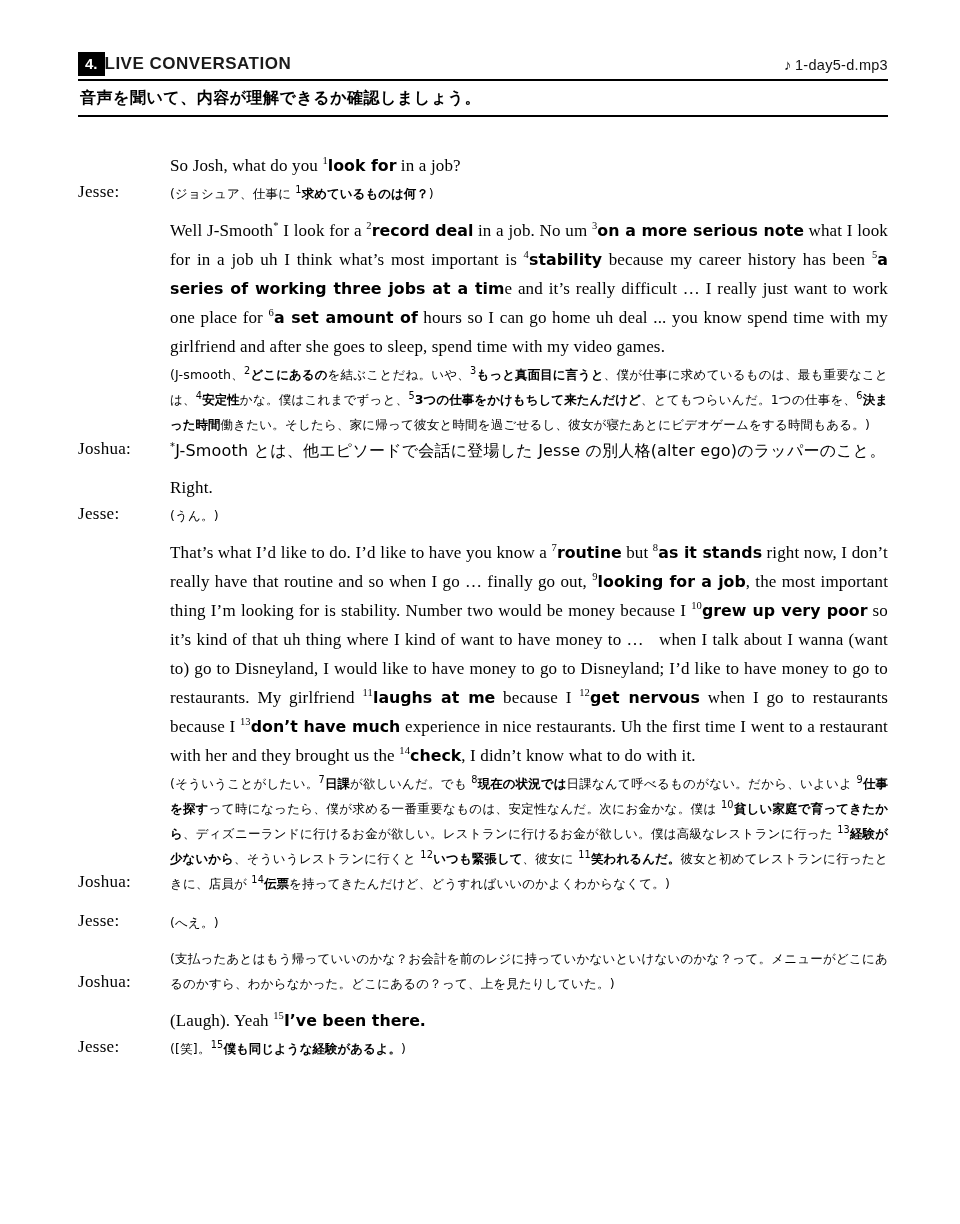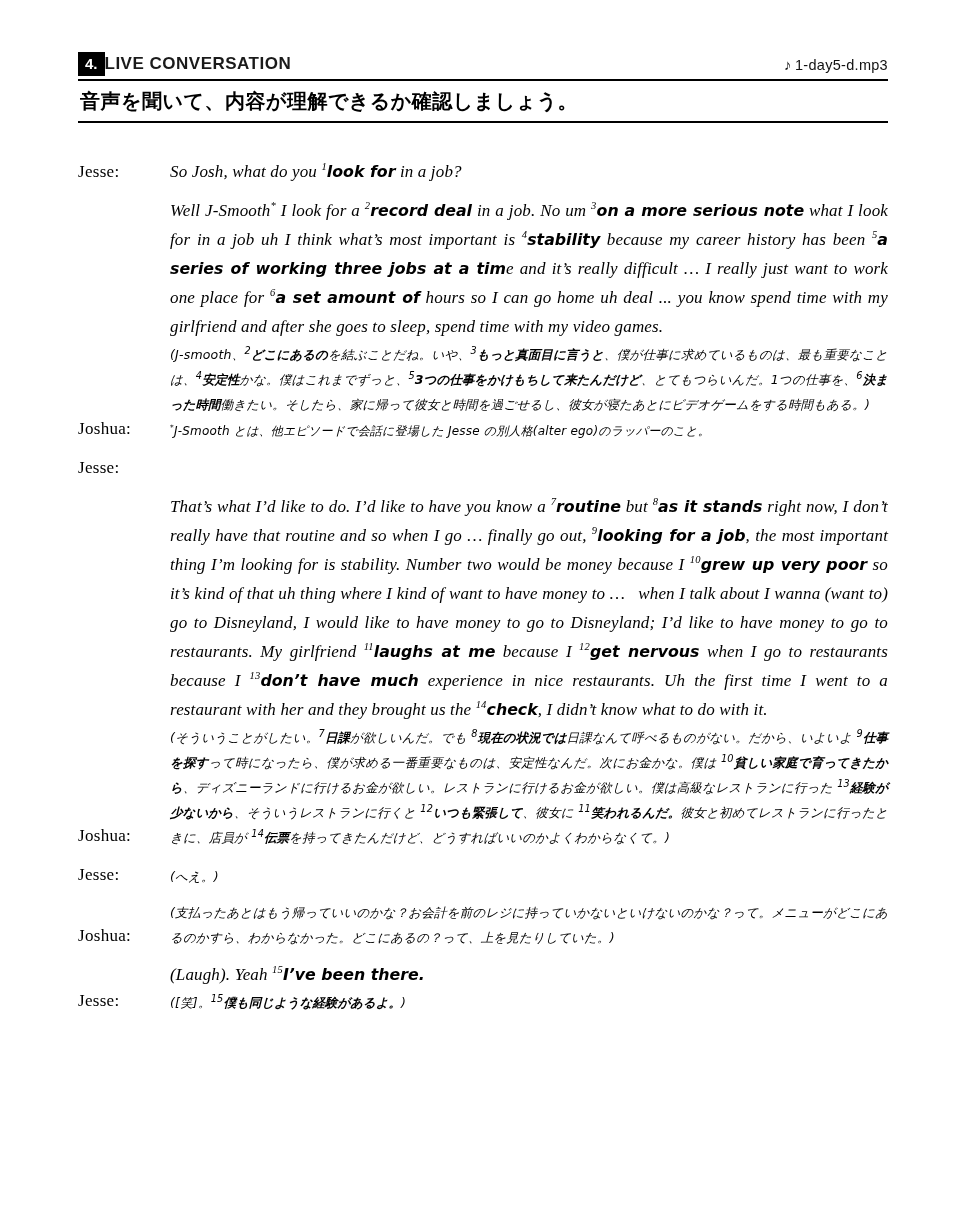--- a/index.html
+++ b/index.html
@@ -57,21 +57,21 @@
     letter-spacing: 0.3px;
     color: #111;
     white-space: nowrap;
   }
   .audio-note {
     margin-right: 3px;
     font-size: 15px;
   }
   .instruction {
     font-family: "DejaVu Sans", sans-serif;
-    font-size: 20px;
+    font-size: 16px;
     font-weight: bold;
     letter-spacing: 0.5px;
     padding: 7px 0 6px 2px;
     border-bottom: 2px solid #000;
     color: #000;
   }
 
   
   .dialogue {
     margin-top: 34px;
@@ -85,41 +85,40 @@
     width: 92px;
     flex: 0 0 92px;
     font-family: "Liberation Serif", serif;
     font-size: 17px;
     line-height: 29px;
     letter-spacing: 0.3px;
   }
   .lines {
     flex: 1 1 auto;
     min-width: 0;
-    font-style: italic;
   }
   .en {
     font-family: "Liberation Serif", serif;
     font-size: 17px;
     line-height: 29px;
     text-align: justify;
     text-justify: inter-word;
     letter-spacing: 0.15px;
   }
   .jp {
     font-family: "DejaVu Sans", sans-serif;
     font-size: 12.5px;
     line-height: 25px;
     text-align: justify;
     letter-spacing: 0.2px;
     margin-top: 1px;
   }
   .footnote {
     font-family: "DejaVu Sans", sans-serif;
-    font-size: 12px;
+    font-size: 16px;
     line-height: 24px;
     letter-spacing: 0.2px;
     margin-top: 2px;
   }
   b, strong {
     font-family: "DejaVu Sans", sans-serif;
     font-weight: bold;
     font-size: 0.93em;
     letter-spacing: 0;
   }
@@ -151,32 +150,37 @@
   </div>
 
   <div class="instruction">音声を聞いて、内容が理解できるか確認しましょう。</div>
 
   <div class="dialogue">
 
   <div class="turn">
         <div class="speaker">Jesse:</div>
         <div class="lines">
           <div class="en">So Josh, what do you <sup>1</sup><b>look for</b> in a job?</div>
+          <div class="jp">(ジョシュア、仕事に <sup>1</sup><b>求めているものは何？</b>)</div>
         </div>
       </div>
       <div class="turn">
         <div class="speaker">Joshua:</div>
         <div class="lines">
           <div class="en">Well J-Smooth<sup>*</sup> I look for a <sup>2</sup><b>record deal</b> in a job. No um <sup>3</sup><b>on a more serious note</b> what I look for in a job uh I think what’s most important is <sup>4</sup><b>stability</b> because my career history has been <sup>5</sup><b>a series of working three jobs at a tim</b>e and it’s really difficult … I really just want to work one place for <sup>6</sup><b>a set amount of</b> hours so I can go home uh deal ... you know spend time with my girlfriend and after she goes to sleep, spend time with my video games.</div>
           <div class="jp">(J-smooth、<sup>2</sup><b>どこにあるの</b>を結ぶことだね。いや、<sup>3</sup><b>もっと真面目に言うと</b>、僕が仕事に求めているものは、最も重要なことは、<sup>4</sup><b>安定性</b>かな。僕はこれまでずっと、<sup>5</sup><b>3つの仕事をかけもちして来たんだけど</b>、とてもつらいんだ。1つの仕事を、<sup>6</sup><b>決まった時間</b>働きたい。そしたら、家に帰って彼女と時間を過ごせるし、彼女が寝たあとにビデオゲームをする時間もある。)</div>
           <div class="footnote"><sup>*</sup>J-Smooth とは、他エピソードで会話に登場した Jesse の別人格(alter ego)のラッパーのこと。</div>
         </div>
       </div>
       <div class="turn">
         <div class="speaker">Jesse:</div>
+        <div class="lines">
+          <div class="en">Right.</div>
+          <div class="jp">(うん。)</div>
+        </div>
       </div>
       <div class="turn">
         <div class="speaker">Joshua:</div>
         <div class="lines">
           <div class="en">That’s what I’d like to do. I’d like to have you know a <sup>7</sup><b>routine</b> but <sup>8</sup><b>as it stands</b> right now, I don’t really have that routine and so when I go … finally go out, <sup>9</sup><b>looking for a job</b>, the most important thing I’m looking for is stability. Number two would be money because I <sup>10</sup><b>grew up very poor</b> so it’s kind of that uh thing where I kind of want to have money to …&nbsp;&nbsp; when I talk about I wanna (want to) go to Disneyland, I would like to have money to go to Disneyland; I’d like to have money to go to restaurants. My girlfriend <sup>11</sup><b>laughs at me</b> because I <sup>12</sup><b>get nervous</b> when I go to restaurants because I <sup>13</sup><b>don’t have much</b> experience in nice restaurants. Uh the first time I went to a restaurant with her and they brought us the <sup>14</sup><b>check</b>, I didn’t know what to do with it.</div>
           <div class="jp">(そういうことがしたい。<sup>7</sup><b>日課</b>が欲しいんだ。でも <sup>8</sup><b>現在の状況では</b>日課なんて呼べるものがない。だから、いよいよ <sup>9</sup><b>仕事を探す</b>って時になったら、僕が求める一番重要なものは、安定性なんだ。次にお金かな。僕は <sup>10</sup><b>貧しい家庭で育ってきたから</b>、ディズニーランドに行けるお金が欲しい。レストランに行けるお金が欲しい。僕は高級なレストランに行った <sup>13</sup><b>経験が少ないから</b>、そういうレストランに行くと <sup>12</sup><b>いつも緊張して</b>、彼女に <sup>11</sup><b>笑われるんだ。</b>彼女と初めてレストランに行ったときに、店員が <sup>14</sup><b>伝票</b>を持ってきたんだけど、どうすればいいのかよくわからなくて。)</div>
         </div>
       </div>
       <div class="turn">
         <div class="speaker">Jesse:</div>

